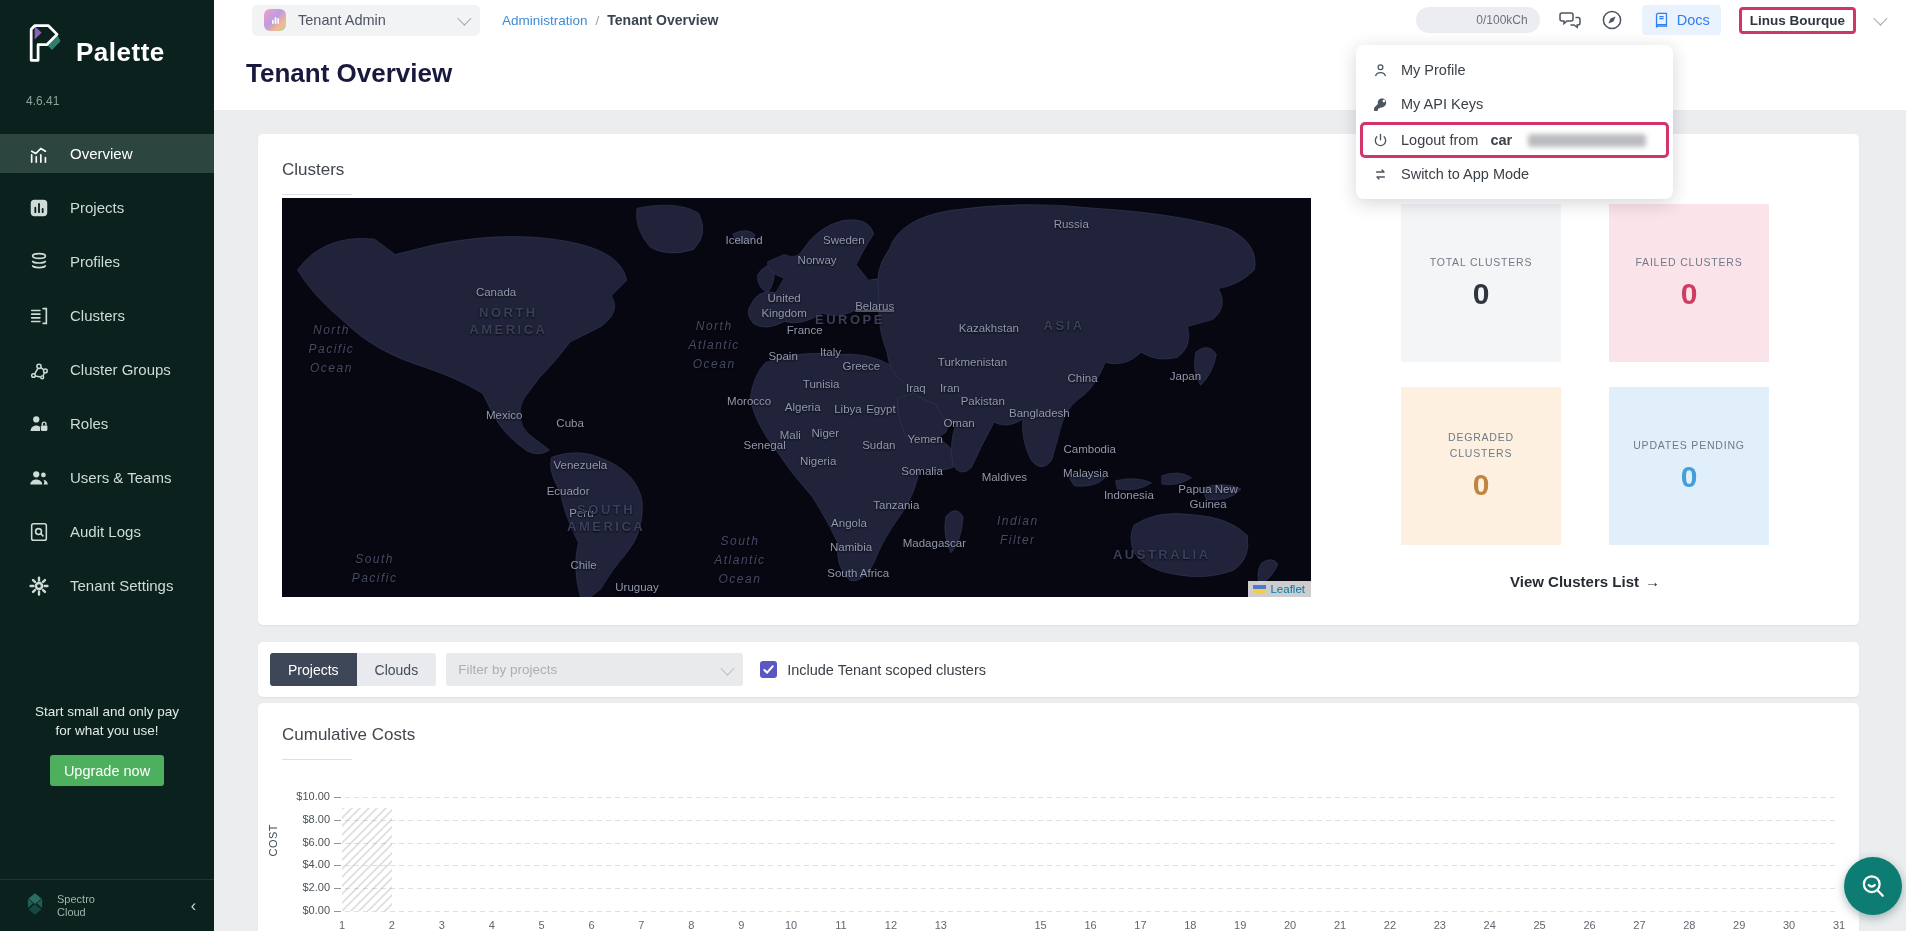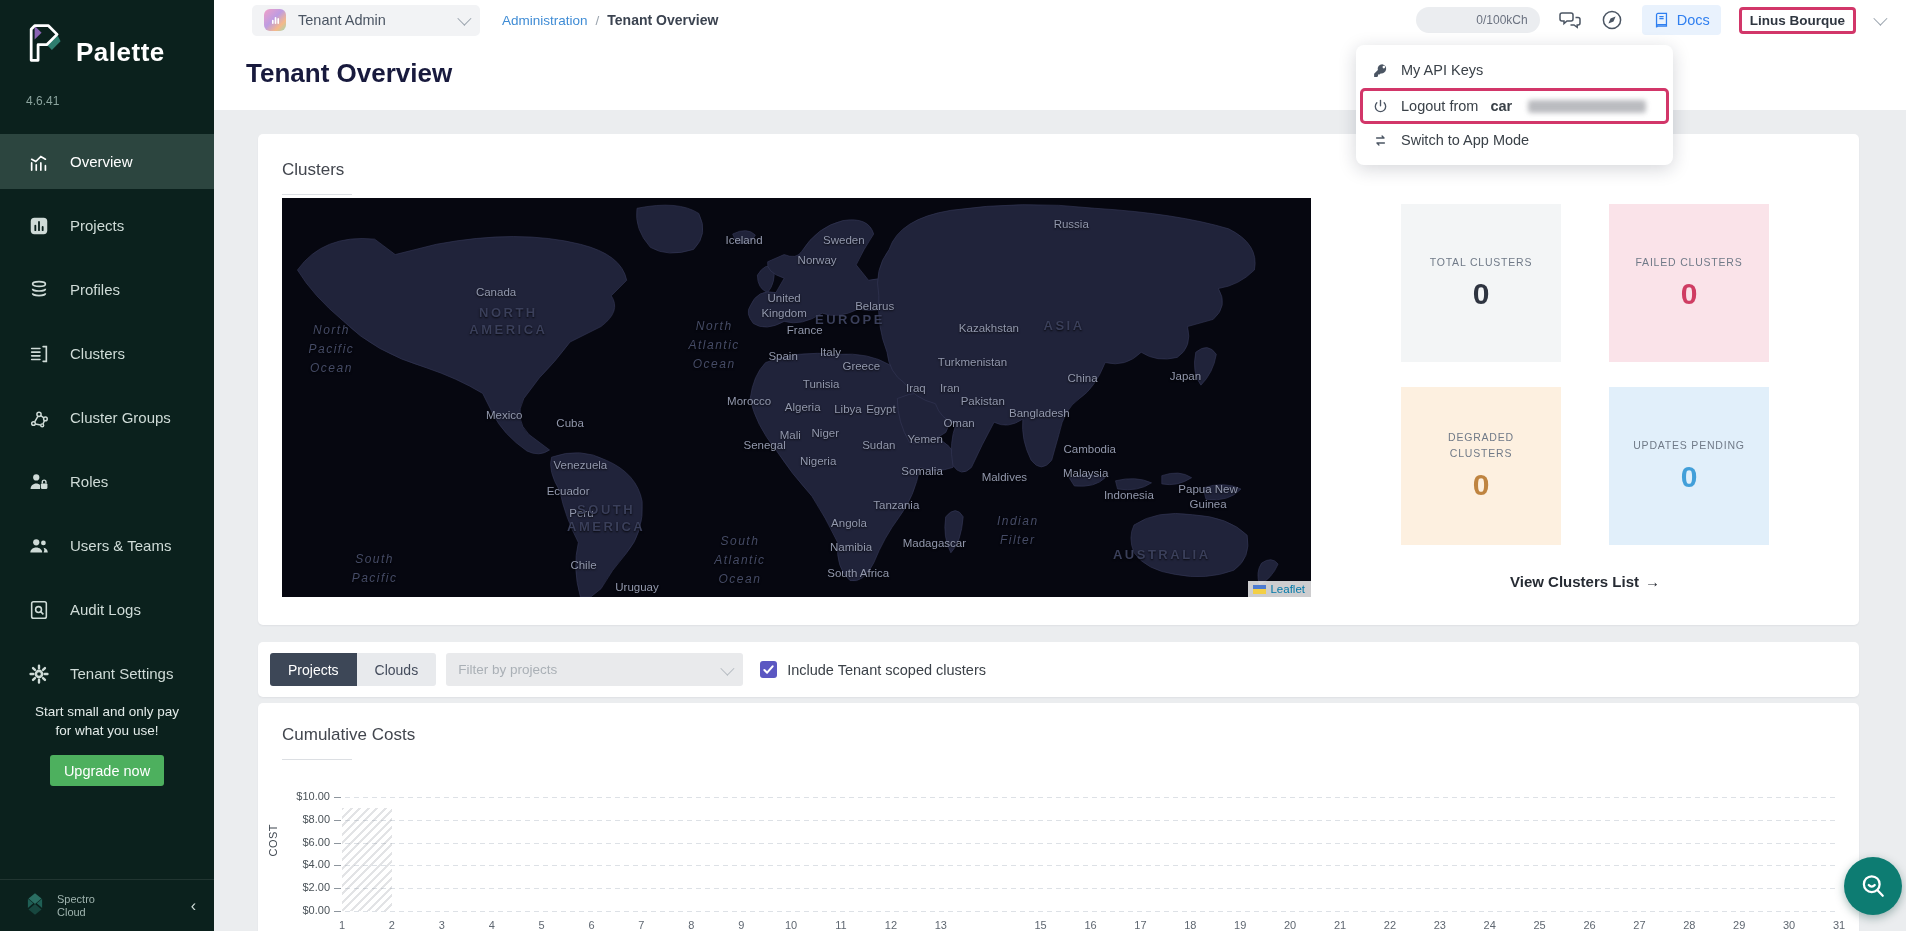--- a/index.html
+++ b/index.html
@@ -4,21 +4,21 @@
 <style>
   * { box-sizing: border-box; margin: 0; padding: 0; }
   html,body { width:1906px; height:931px; overflow:hidden; font-family:"Liberation Sans",sans-serif; background:#ebedef; }
 
   
   .sidebar { position:absolute; left:0; top:0; width:214px; height:931px; background:#0b211d; color:#cfdbd7; z-index:5; }
   .brand { display:flex; align-items:flex-end; gap:12px; padding:22px 0 0 26px; }
   .brand-name { color:#fff; font-size:26px; font-weight:700; letter-spacing:.5px; }
   .version { padding:26px 0 0 26px; font-size:12px; color:#8ba39d; }
   .nav { margin-top:26px; }
-  .side-item { display:flex; align-items:center; gap:20px; height:55px; padding-left:28px; margin-bottom:9px; cursor:pointer; font-size:15px; color:#cfdbd7; }
+  .side-item { display:flex; align-items:center; gap:20px; height:39px; padding-left:28px; margin-bottom:15px; cursor:pointer; font-size:15px; color:#cfdbd7; }
   .side-item .ic { width:22px; height:22px; flex:0 0 22px; color:#cfdbd7; }
   .side-item .ic svg { width:100%; height:100%; }
   .side-item.active { background:#2c453f; color:#fff; }
   .side-item.active .ic { color:#fff; }
   .promo { position:absolute; left:0; right:0; bottom:145px; text-align:center; font-size:13.5px; line-height:1.45; color:#e3ebe9; }
   .upgrade-btn { display:block; margin:14px auto 0; width:114px; height:31px; background:#4db05e; color:#fff; border:none; border-radius:3px; font-size:14.5px; font-family:inherit; cursor:pointer; }
   .side-footer { position:absolute; left:0; bottom:0; width:100%; height:52px; border-top:1px solid rgba(255,255,255,.09); display:flex; align-items:center; padding:0 18px 0 22px; }
   .spectro-name { font-size:11px; line-height:1.15; color:#9fb3ae; margin-left:9px; }
   .collapse { margin-left:auto; color:#cfdbd7; font-size:16px; cursor:pointer; }
 
@@ -300,21 +300,21 @@
             </span>
           <span>Leaflet</span>
         </div>
       <div class="map-label" style="left: 44.9%; top: 10.5%;">Iceland</div>
           <div class="map-label" style="left: 54.6%; top: 10.5%;">Sweden</div>
           <div class="map-label" style="left: 52%; top: 15.5%;">Norway</div>
           <div class="map-label" style="left: 76.7%; top: 6.5%;">Russia</div>
           <div class="map-label" style="left: 20.8%; top: 23.5%;">Canada</div>
           <div class="map-label" style="left: 48.8%; top: 27%;">United
 Kingdom</div>
-          <div class="map-label" style="left: 57.6%; top: 27%;">Belarus</div>
+          <div class="map-label" style="left: 57.6%; top: 27%; text-decoration: underline;">Belarus</div>
           <div class="map-label" style="left: 50.8%; top: 33%;">France</div>
           <div class="map-label" style="left: 68.7%; top: 32.5%;">Kazakhstan</div>
           <div class="map-label" style="left: 48.7%; top: 39.5%;">Spain</div>
           <div class="map-label" style="left: 53.3%; top: 38.5%;">Italy</div>
           <div class="map-label" style="left: 56.3%; top: 42%;">Greece</div>
           <div class="map-label" style="left: 67.1%; top: 41%;">Turkmenistan</div>
           <div class="map-label" style="left: 52.4%; top: 46.5%;">Tunisia</div>
           <div class="map-label" style="left: 61.6%; top: 47.5%;">Iraq</div>
           <div class="map-label" style="left: 64.9%; top: 47.5%;">Iran</div>
           <div class="map-label" style="left: 77.8%; top: 45%;">China</div>
@@ -472,20 +472,27 @@
           <div class="xtick" style="left: 1531.1px; top: 216px;">30</div>
           <div class="xtick" style="left: 1581px; top: 216px;">31</div>
         </div>
     </div>
 
   </div>
 </div>
 
 <div class="user-menu" id="user-menu">
     <div class="menu-item">
+      <span class="mi"><svg viewBox="0 0 24 24" fill="none" stroke="currentColor" stroke-width="1.8">
+          <circle cx="12" cy="7.5" r="3.4"></circle>
+          <path d="M5 20c.8-3.2 3.6-5 7-5s6.2 1.8 7 5"></path>
+        </svg></span>
+      <span>My Profile</span>
+    </div>
+    <div class="menu-item">
       <span class="mi"><svg viewBox="0 0 24 24" fill="currentColor">
           <path d="M14.5 3a6.5 6.5 0 00-6.2 8.4L3 16.7V21h4.3l1.2-1.2v-2.1h2.1l1.6-1.6A6.5 6.5 0 1014.5 3zm2.2 6a1.8 1.8 0 110-3.6 1.8 1.8 0 010 3.6z"></path>
         </svg></span>
       <span>My API Keys</span>
     </div>
     <div class="menu-item highlighted">
       <span class="mi"><svg viewBox="0 0 24 24" fill="none" stroke="currentColor" stroke-width="1.9" stroke-linecap="round">
           <path d="M12 3.5v7.5"></path>
           <path d="M6.8 6.8a7.3 7.3 0 1010.4 0"></path>
         </svg></span>

